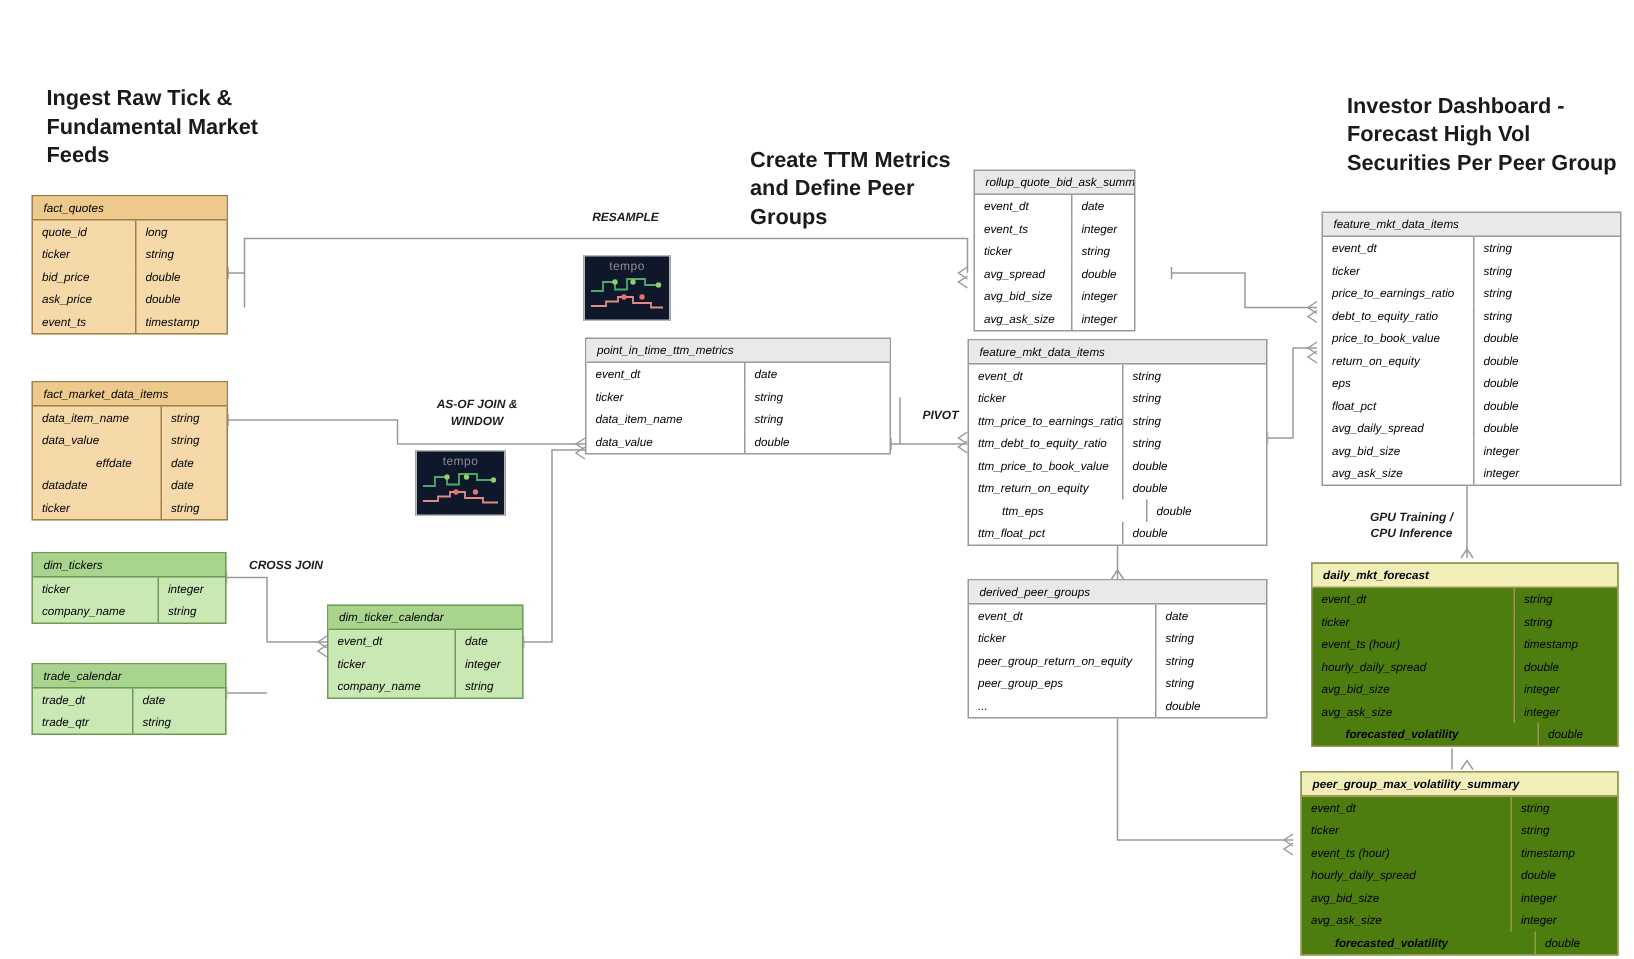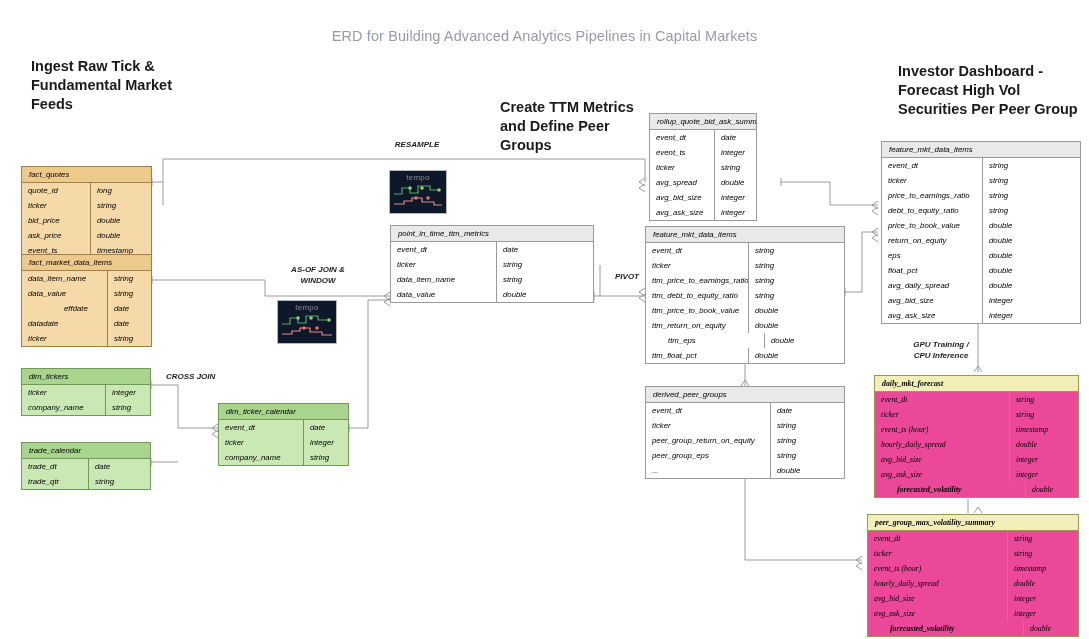--- a/index.html
+++ b/index.html
@@ -132,21 +132,21 @@
   .theme-green { background: #c9e8b4; }
   .theme-green .hdr { background: #a8d48e; }
   .theme-green { border-color: #6f9b56; }
   .theme-green .hdr, .theme-green .row .t { border-color: #6f9b56; }
 
   .theme-gray { background: #ffffff; }
   .theme-gray .hdr { background: #e9e9e9; }
   .theme-gray { border-color: #9a9a9a; }
   .theme-gray .hdr, .theme-gray .row .t { border-color: #9a9a9a; }
 
-  .theme-yellow { background: #ec4899; font-family: Liberation Serif, serif; }
+  .theme-yellow { background: #4d7c0f; }
   .theme-yellow .hdr { background: #f2eeb8; }
   .theme-yellow { border-color: #9d9657; }
   .theme-yellow .hdr, .theme-yellow .row .t { border-color: #9d9657; }
   .theme-yellow .hdr { font-weight: bold; }
 </style>
 </head>
 <body>
 
 <div id="canvas">
 
@@ -204,23 +204,20 @@
       <line x1="152" y1="276" x2="152" y2="284"></line>
       <line x1="151" y1="381" x2="151" y2="389"></line>
       <line x1="151" y1="458" x2="151" y2="466"></line>
       <line x1="349" y1="424" x2="349" y2="432"></line>
       <line x1="594" y1="292" x2="594" y2="300"></line>
       <line x1="781" y1="178" x2="781" y2="186"></line>
       <line x1="845" y1="288" x2="845" y2="296"></line>
     </g>
   </svg>
 
-  <div class="doc-title">
-    <span>ERD for Building Advanced Analytics Pipelines in Capital Markets</span>
-  </div>
 
   <div class="section-head" id="head-ingest">Ingest Raw Tick &amp; Fundamental Market Feeds</div>
   <div class="section-head" id="head-ttm">Create TTM Metrics and Define Peer Groups</div>
   <div class="section-head" id="head-dash">Investor Dashboard - Forecast High Vol Securities Per Peer Group</div>
 
   <div class="edge-label" id="lbl-resample">RESAMPLE</div>
   <div class="edge-label" id="lbl-asof">AS-OF JOIN &amp;
 WINDOW</div>
   <div class="edge-label" id="lbl-cross">CROSS JOIN</div>
   <div class="edge-label" id="lbl-pivot">PIVOT</div>
@@ -246,21 +243,21 @@
       <polyline points="4,12 12,12 12,6 20,6 20,11 28,11 28,4 40,4 40,8 52,8" fill="none" stroke="#4fa96a" stroke-width="1.2"></polyline>
       <circle cx="20" cy="6" r="1.8" fill="#8ed16a"></circle>
       <circle cx="33" cy="6" r="1.8" fill="#8ed16a"></circle>
       <circle cx="51" cy="8" r="1.8" fill="#8ed16a"></circle>
       <polyline points="4,22 14,22 14,19 22,19 22,16 32,16 32,20 44,20 44,23 54,23" fill="none" stroke="#e08b84" stroke-width="1.2"></polyline>
       <circle cx="26" cy="16" r="1.8" fill="#e8726a"></circle>
       <circle cx="39" cy="16" r="1.8" fill="#e8726a"></circle>
     </svg>
   </div>
 
-  <div class="tbl theme-orange" id="t-fact-quotes" style="left:21px; top:130px; width:131px;margin-top:36px;">
+  <div class="tbl theme-orange" id="t-fact-quotes" style="left:21px; top:130px; width:131px;">
     <div class="hdr">fact_quotes</div>
     <div>
         <div class="row">
           <div class="f" style="width: 68px;">quote_id</div>
           <div class="t">long</div>
         </div>
         <div class="row">
           <div class="f" style="width: 68px;">ticker</div>
           <div class="t">string</div>
         </div>

